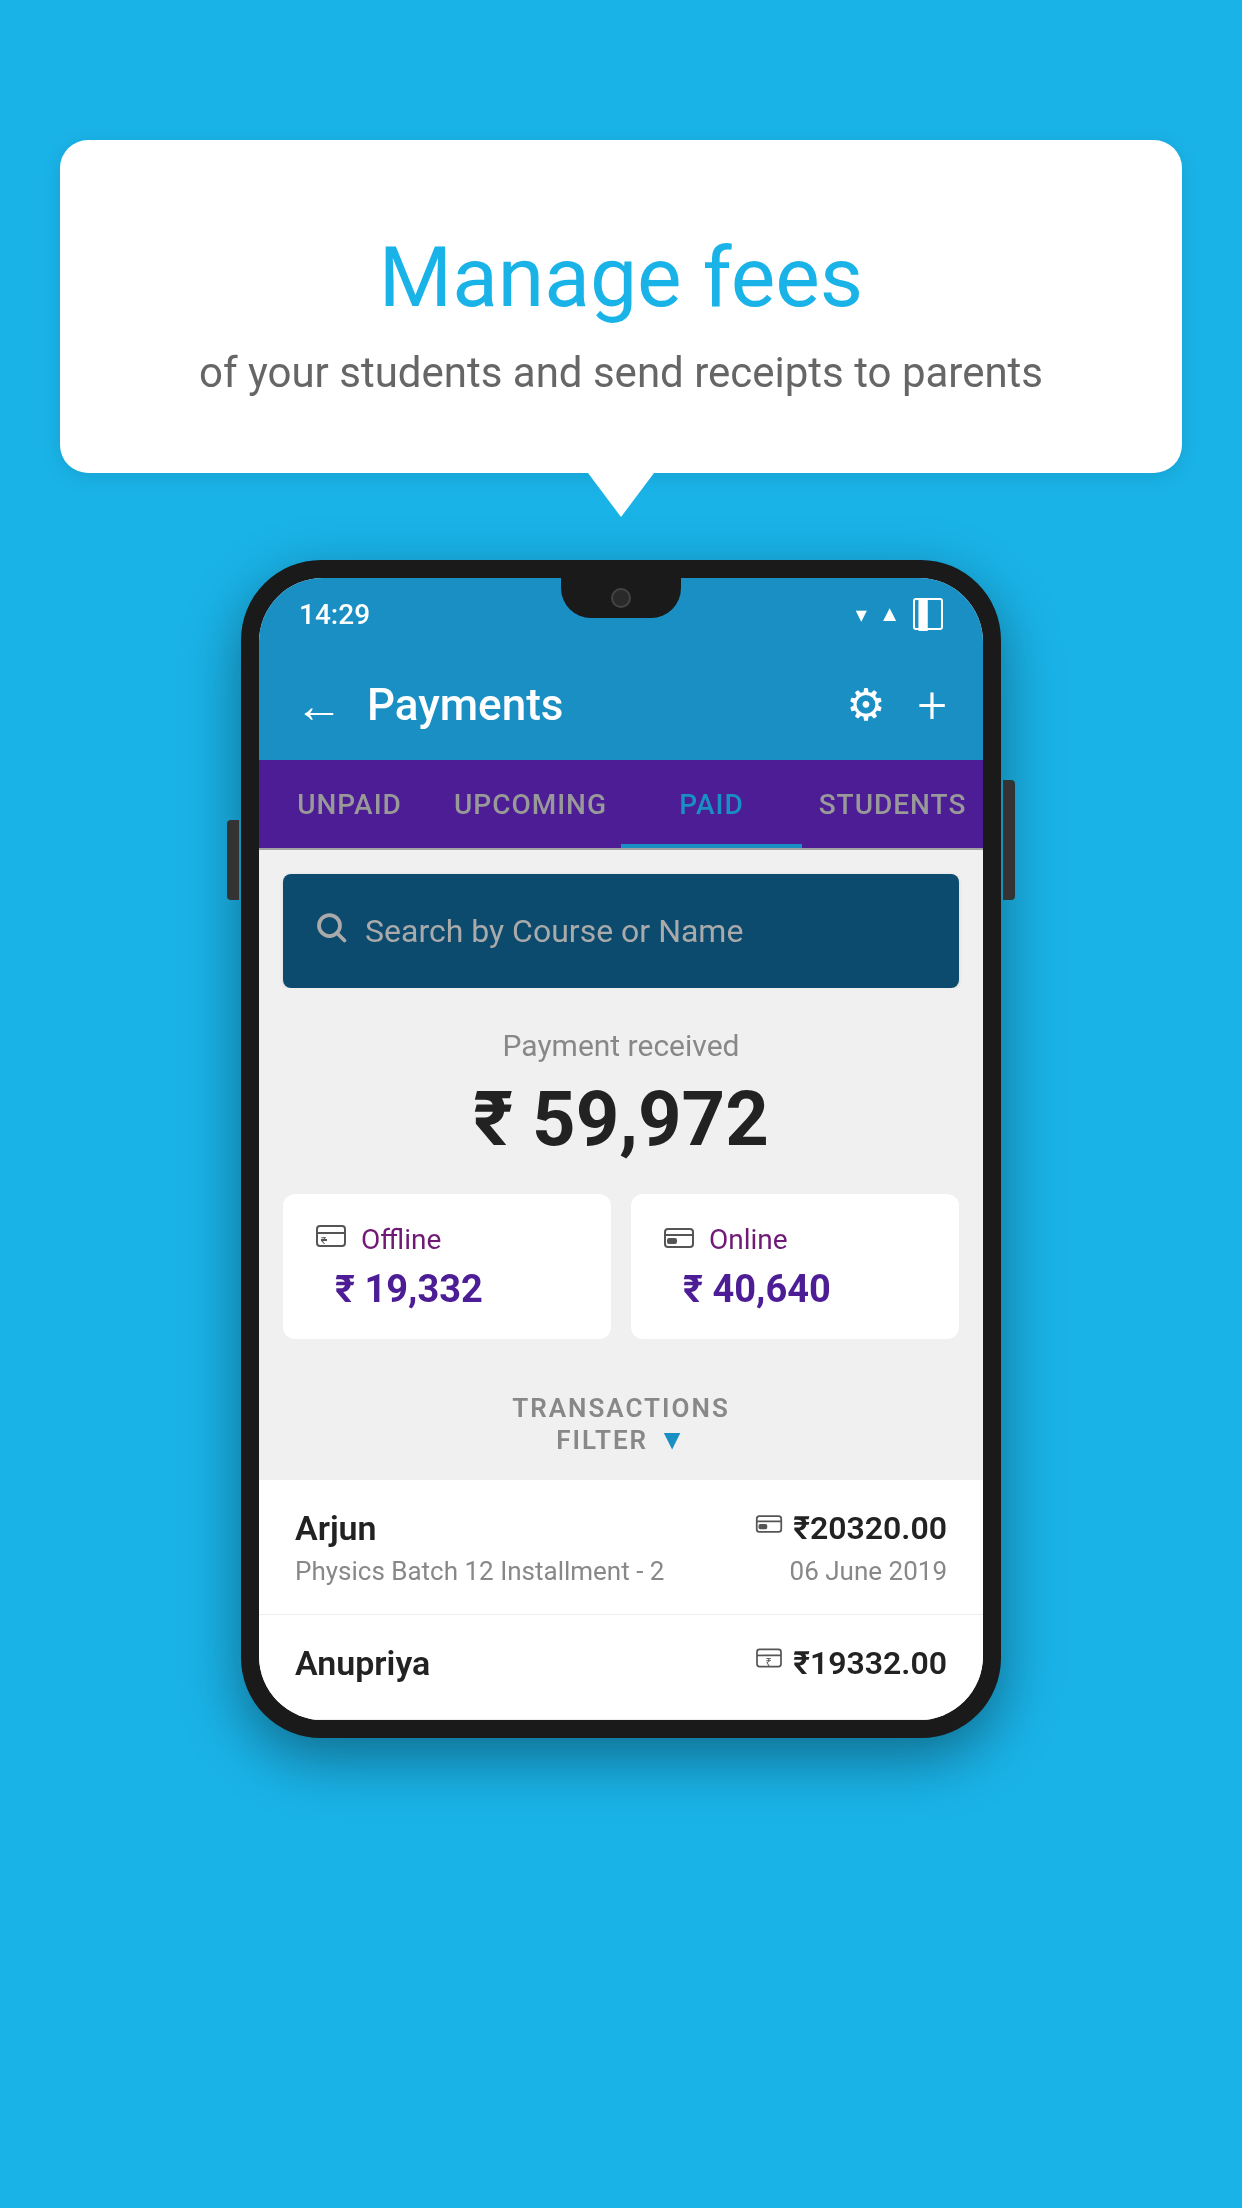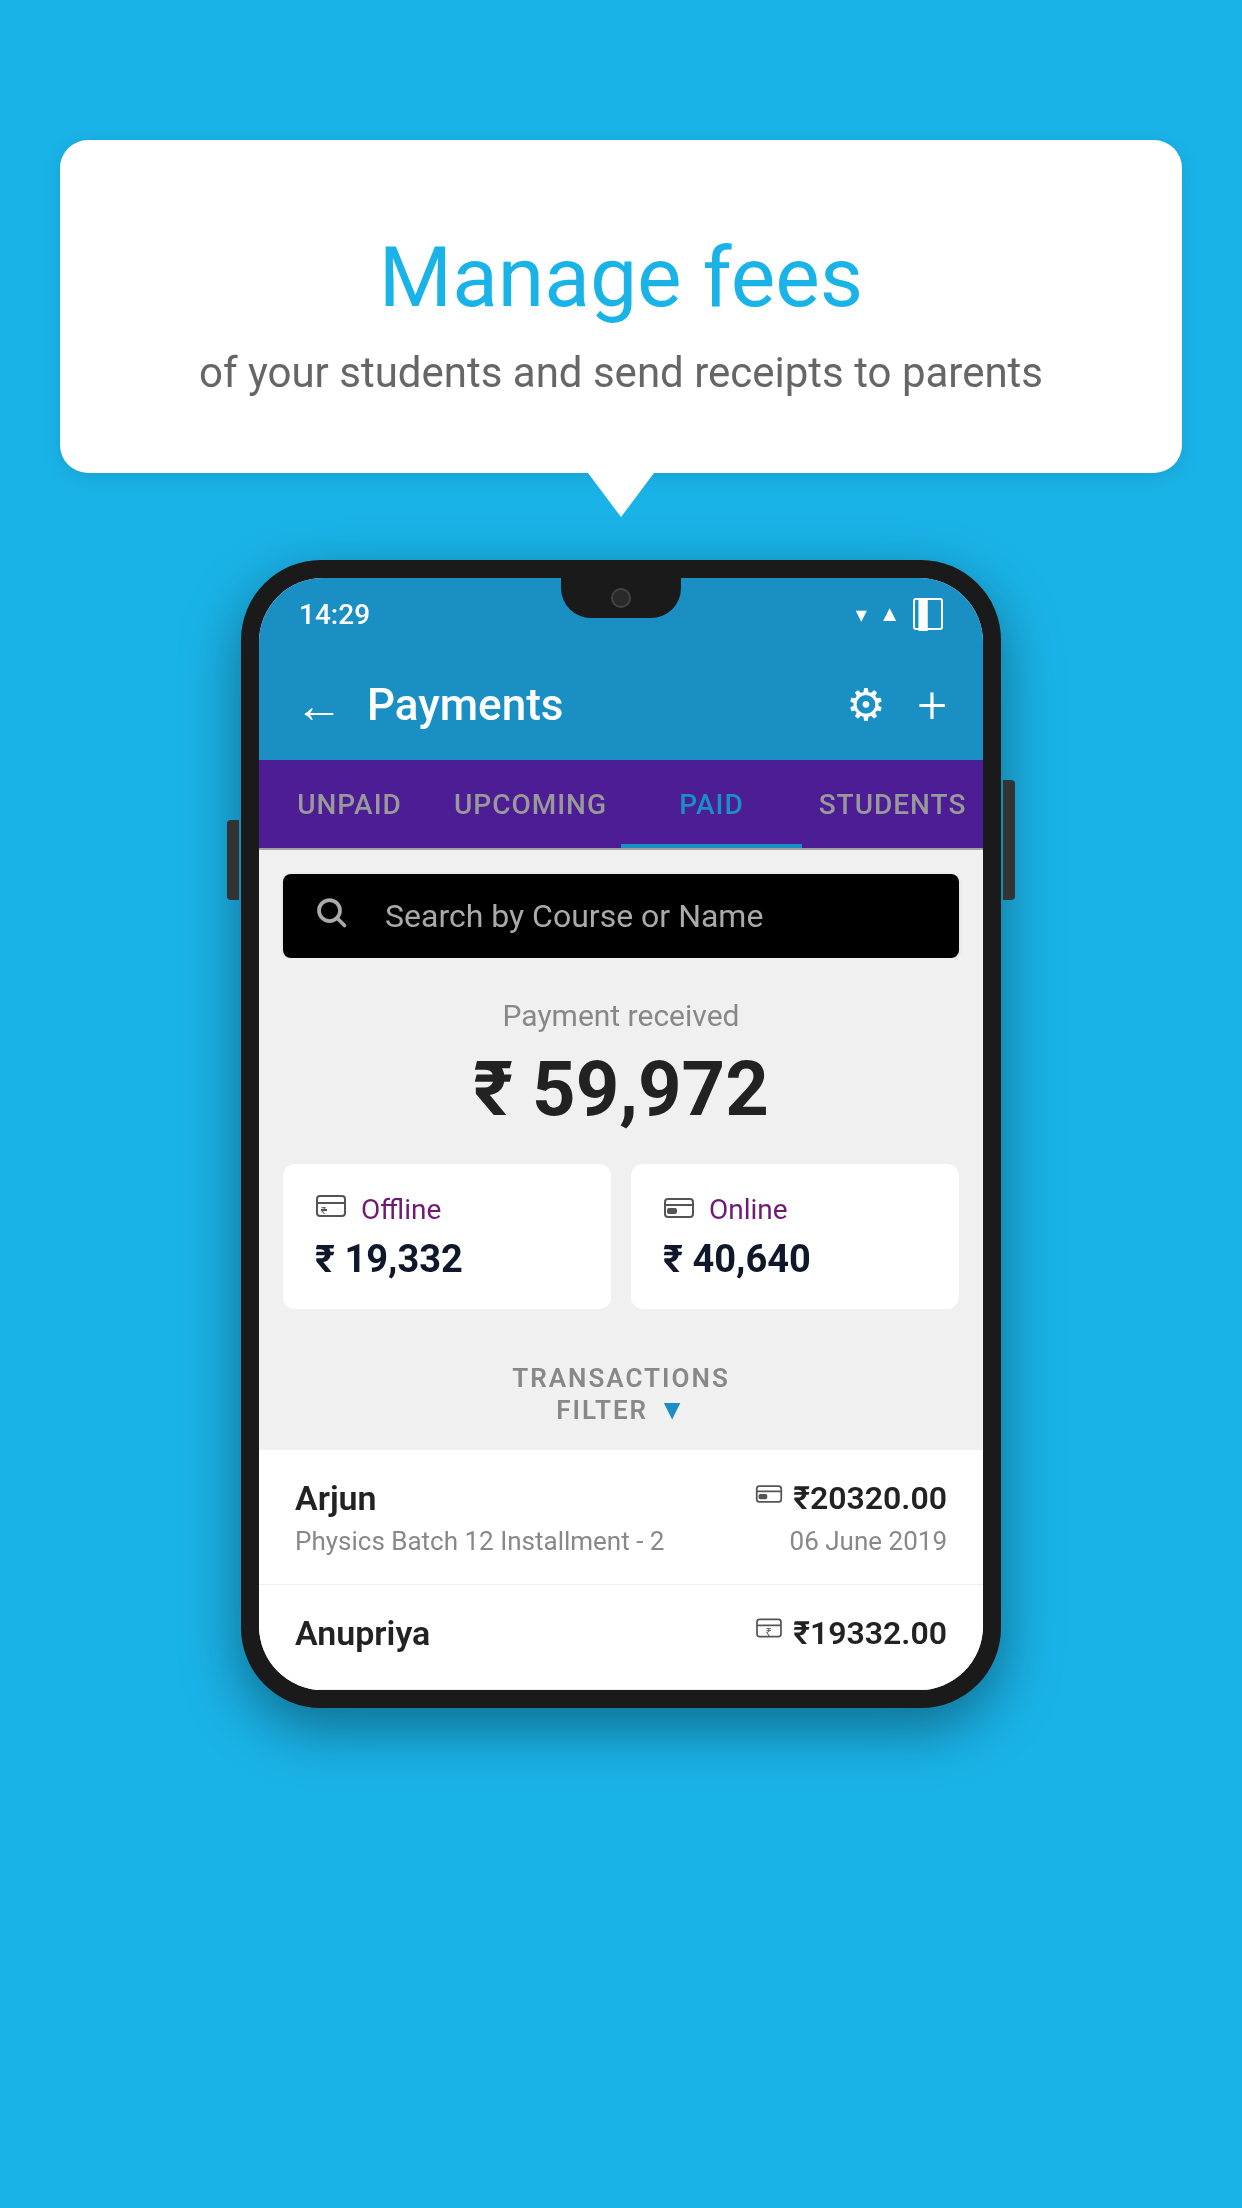--- a/index.html
+++ b/index.html
@@ -227,27 +227,27 @@
       background: #1a8fc4;
     }
 
     
     .search-container {
       background: #f0f0f0;
       padding: 24px 24px 0 24px;
     }
 
     .search-bar {
-      background: #000000;
+      background: #0c4a6e;
       border-radius: 8px;
-      height: 84px;
+      height: 114px;
       display: flex;
       align-items: center;
       padding: 0 30px;
-      gap: 36px;
+      gap: 16px;
       box-shadow: 0 1px 4px rgba(0,0,0,0.1);
     }
 
     .search-icon-svg {
       color: #aaa;
       font-size: 36px;
     }
 
     .search-placeholder {
       color: #aaa;
@@ -302,22 +302,23 @@
     }
 
     .card-type {
       color: #701a75;
       font-size: 28px;
     }
 
     .card-amount {
       font-size: 38px;
       font-weight: 700;
-      color: #0f172a;
+      color: #4c1d95;
       text-align: left;
+      margin-left: 20px;
     }
 
     
     .transactions-header {
       background: #f0f0f0;
       display: flex;
       justify-content: space-between;
       align-items: center;
       padding: 24px 36px;
       flex-direction: column;

